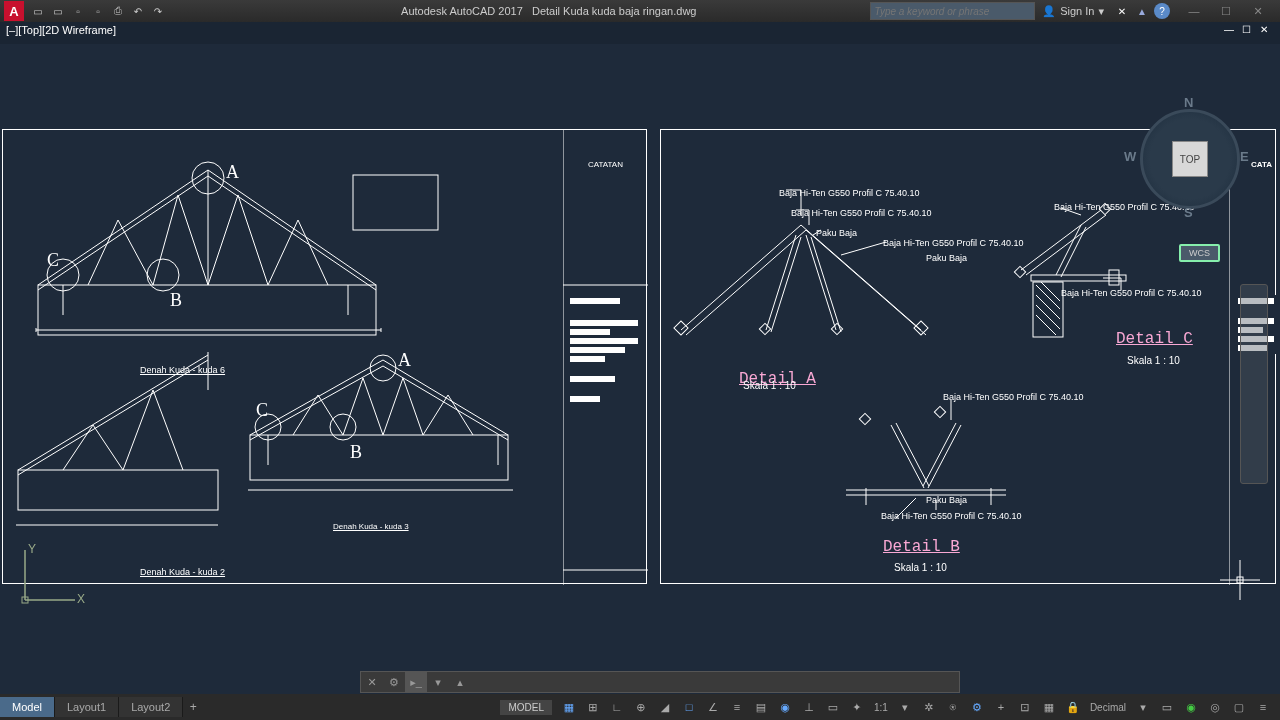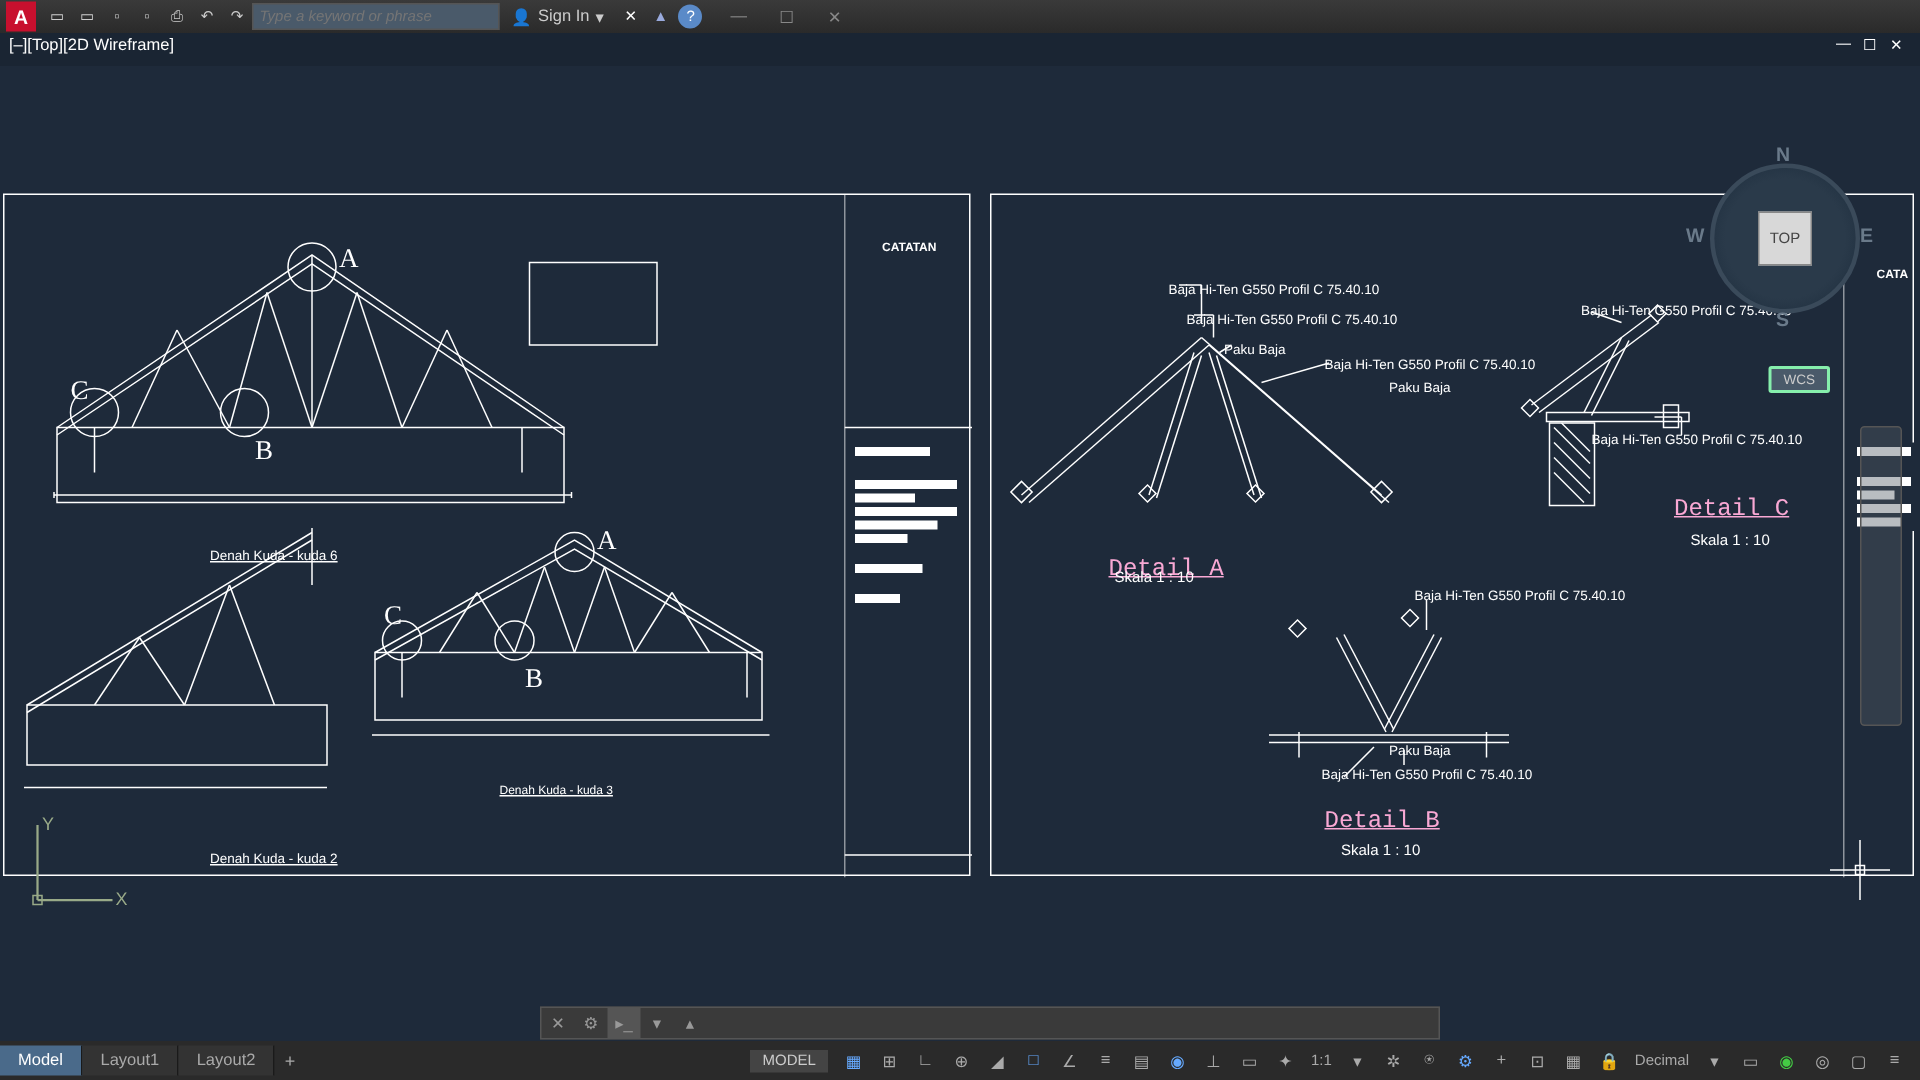--- a/index.html
+++ b/index.html
@@ -53,20 +53,23 @@
 
 <div class="titlebar">
   <div class="logo">A</div>
   <div class="qat-btn">▭</div>
   <div class="qat-btn">▭</div>
   <div class="qat-btn">▫</div>
   <div class="qat-btn">▫</div>
   <div class="qat-btn">⎙</div>
   <div class="qat-btn">↶</div>
   <div class="qat-btn">↷</div>
+  <div class="title-center">
+    <span>Autodesk AutoCAD 2017</span>&nbsp;&nbsp;&nbsp;<span>Detail Kuda kuda baja ringan.dwg</span>
+  </div>
   <input class="search-box" placeholder="Type a keyword or phrase" style="">
   <div class="signin">
     <span>👤</span>
     <span>Sign In</span>
     <span>▾</span>
   </div>
   <div class="qat-btn" style="color:#fff">✕</div>
   <div class="qat-btn" style="color:#9ad">▲</div>
   <div class="qat-btn" style="background:#5a8ac8;border-radius:50%;color:#fff">?</div>
   <div class="winbtns">
@@ -150,21 +153,21 @@
     </svg>
     <span class="marker" style="left:223px;top:32px">A</span>
     <span class="marker" style="left:167px;top:160px">B</span>
     <span class="marker" style="left:44px;top:120px">C</span>
     <span class="marker" style="left:395px;top:220px">A</span>
     <span class="marker" style="left:347px;top:312px">B</span>
     <span class="marker" style="left:253px;top:270px">C</span>
     <span class="dtext u" style="left:137px;top:235px;font-size:9px">Denah Kuda - kuda 6</span>
     <span class="dtext u" style="left:137px;top:437px;font-size:9px">Denah Kuda - kuda 2</span>
     <span class="dtext u" style="left:330px;top:392px;font-size:8px">Denah Kuda - kuda 3</span>
-    <span class="dtext" style="left:585px;top:30px;font-size:8px;font-weight:bold">CATATAN</span>
+    <span class="dtext" style="left:585px;top:30px;font-size:8px;font-weight:normal">CATATAN</span>
 
     <svg style="left:560px;top:0" width="85" height="455">
         <g class="wline">
       <line x1="0" y1="0" x2="0" y2="455"></line>
       <line x1="0" y1="155" x2="85" y2="155"></line>
       <line x1="0" y1="440" x2="85" y2="440"></line>
     </g>
       </svg>
     <div class="notes-box" style="left:565px;top:165px;width:72px">
       <div class="nb-line" style="width:50px"></div>
@@ -261,21 +264,21 @@
     <span class="dtitle" style="left:455px;top:200px">Detail C</span>
     <span class="dscale" style="left:466px;top:225px">Skala 1 : 10</span>
     <span class="dtitle" style="left:222px;top:408px">Detail B</span>
     <span class="dscale" style="left:233px;top:432px">Skala 1 : 10</span>
 
     <svg style="left:568px;top:0" width="48" height="455">
         <g class="wline">
       <line x1="0" y1="0" x2="0" y2="455"></line>
     </g>
       </svg>
-    <span class="dtext" style="left:590px;top:48px;font-size:8px;font-weight:bold">CATA</span>
+    <span class="dtext" style="left:590px;top:30px;font-size:8px;font-weight:bold">CATA</span>
     <div class="notes-box" style="left:575px;top:165px;width:40px">
       <div class="nb-line"></div>
         <div style="height:8px"></div>
       <div class="nb-line"></div>
         <div class="nb-line" style="width:25px"></div>
       <div class="nb-line"></div>
         <div class="nb-line" style="width:30px"></div>
     </div>
   </div>
 

